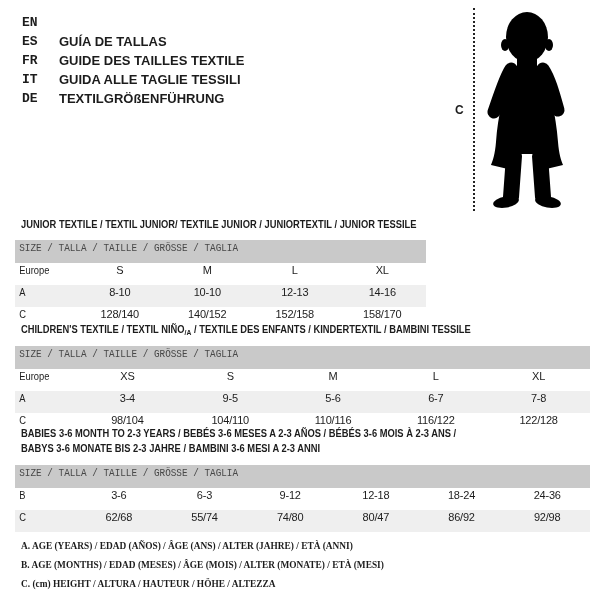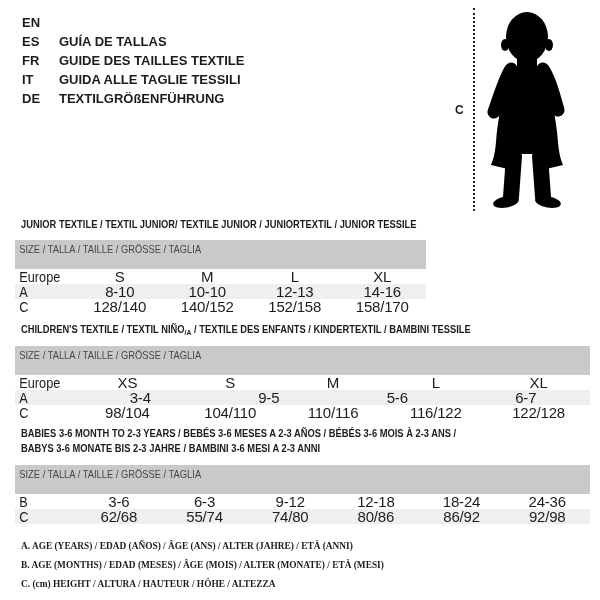--- a/index.html
+++ b/index.html
@@ -4,39 +4,39 @@
 <style>
   html,body{margin:0;padding:0;background:#ffffff;}
   #canvas{
     position:relative;width:600px;height:600px;background:#fff;overflow:hidden;
     font-family:"Liberation Sans",sans-serif;color:var(--text,#1c1c1c);
     -webkit-font-smoothing:antialiased;
   }
   
   #language-list{position:absolute;left:22px;top:13px;}
   .lang-row{display:flex;height:19px;line-height:19px;font-size:13px;font-weight:bold;}
-  .lang-code{width:37px;}
+  .lang-code{width:37px;font-family:Liberation Mono, monospace;}
   
   #measure-line{position:absolute;left:473px;top:8px;height:203px;width:0;border-left:2px dotted #222;}
   #measure-label{position:absolute;left:455px;top:103px;font-size:12px;font-weight:bold;}
   #baby-svg{position:absolute;left:480px;top:6px;}
   
   section{position:absolute;left:0;width:600px;}
   #sec0{top:217px;} #sec1{top:322px;} #sec2{top:426px;}
   .section-title{position:absolute;left:21px;top:0;font-size:11px;font-weight:bold;
     line-height:15px;white-space:nowrap;transform:scaleX(0.85);transform-origin:0 0;}
   .section-title .sub{font-size:8px;vertical-align:-2px;}
   .size-table{position:absolute;left:15px;}
   #sec0 .size-table{top:23px;width:411px;}
   #sec1 .size-table{top:24px;width:575px;}
   #sec2 .size-table{top:39px;width:575px;}
-  .table-header{height:29px;line-height:15px;background:var(--header_band,#c9c9c9);}
+  .table-header{height:23px;line-height:15px;background:var(--header_band,#c9c9c9);font-family:Liberation Mono, monospace;}
   .table-header span{display:inline-block;padding-left:5px;font-size:11px;
     color:var(--header_text,#474747);transform:scaleX(0.85);transform-origin:0 0;white-space:nowrap;}
-  .table-row{display:flex;height:15px;line-height:15px;font-size:15px;}
+  .table-row{display:flex;height:22px;line-height:15px;font-size:11px;}
   .table-row.shaded{background:var(--shaded_row,#efefef);}
   .row-label{width:56px;padding-left:5px;transform:scaleX(0.85);transform-origin:0 0;}
   .cell{flex:1;text-align:center;letter-spacing:-0.2px;}
   
   #legend{position:absolute;left:21px;top:536px;font-family:Liberation Serif, serif;}
   .legend-line{height:19px;line-height:19px;font-size:11px;font-weight:bold;
     white-space:nowrap;transform:scaleX(0.85);transform-origin:0 0;}
 </style>
 </head>
 <body>
@@ -125,20 +125,21 @@
           <div class="cell">M</div>
           <div class="cell">L</div>
           <div class="cell">XL</div>
         </div>
         <div class="table-row shaded">
           <div class="row-label">A</div>
           <div class="cell">3-4</div>
           <div class="cell">9-5</div>
           <div class="cell">5-6</div>
           <div class="cell">6-7</div>
+          <div class="cell">7-8</div>
         </div>
         <div class="table-row">
           <div class="row-label">C</div>
           <div class="cell">98/104</div>
           <div class="cell">104/110</div>
           <div class="cell">110/116</div>
           <div class="cell">116/122</div>
           <div class="cell">122/128</div>
         </div>
       </div>
@@ -155,21 +156,21 @@
           <div class="cell">9-12</div>
           <div class="cell">12-18</div>
           <div class="cell">18-24</div>
           <div class="cell">24-36</div>
         </div>
         <div class="table-row shaded">
           <div class="row-label">C</div>
           <div class="cell">62/68</div>
           <div class="cell">55/74</div>
           <div class="cell">74/80</div>
-          <div class="cell">80/86</div>
+          <div class="cell">80/47</div>
           <div class="cell">86/92</div>
           <div class="cell">92/98</div>
         </div>
       </div>
   </section>
 
   <div id="legend">
     <div class="legend-line">A. AGE (YEARS) / EDAD (AÑOS) / ÂGE (ANS) / ALTER (JAHRE) / ETÀ (ANNI)</div>
     <div class="legend-line">B. AGE (MONTHS) / EDAD (MESES) / ÂGE (MOIS) / ALTER (MONATE) / ETÀ (MESI)</div>
     <div class="legend-line">C. (cm) HEIGHT / ALTURA / HAUTEUR / HÖHE / ALTEZZA</div>

